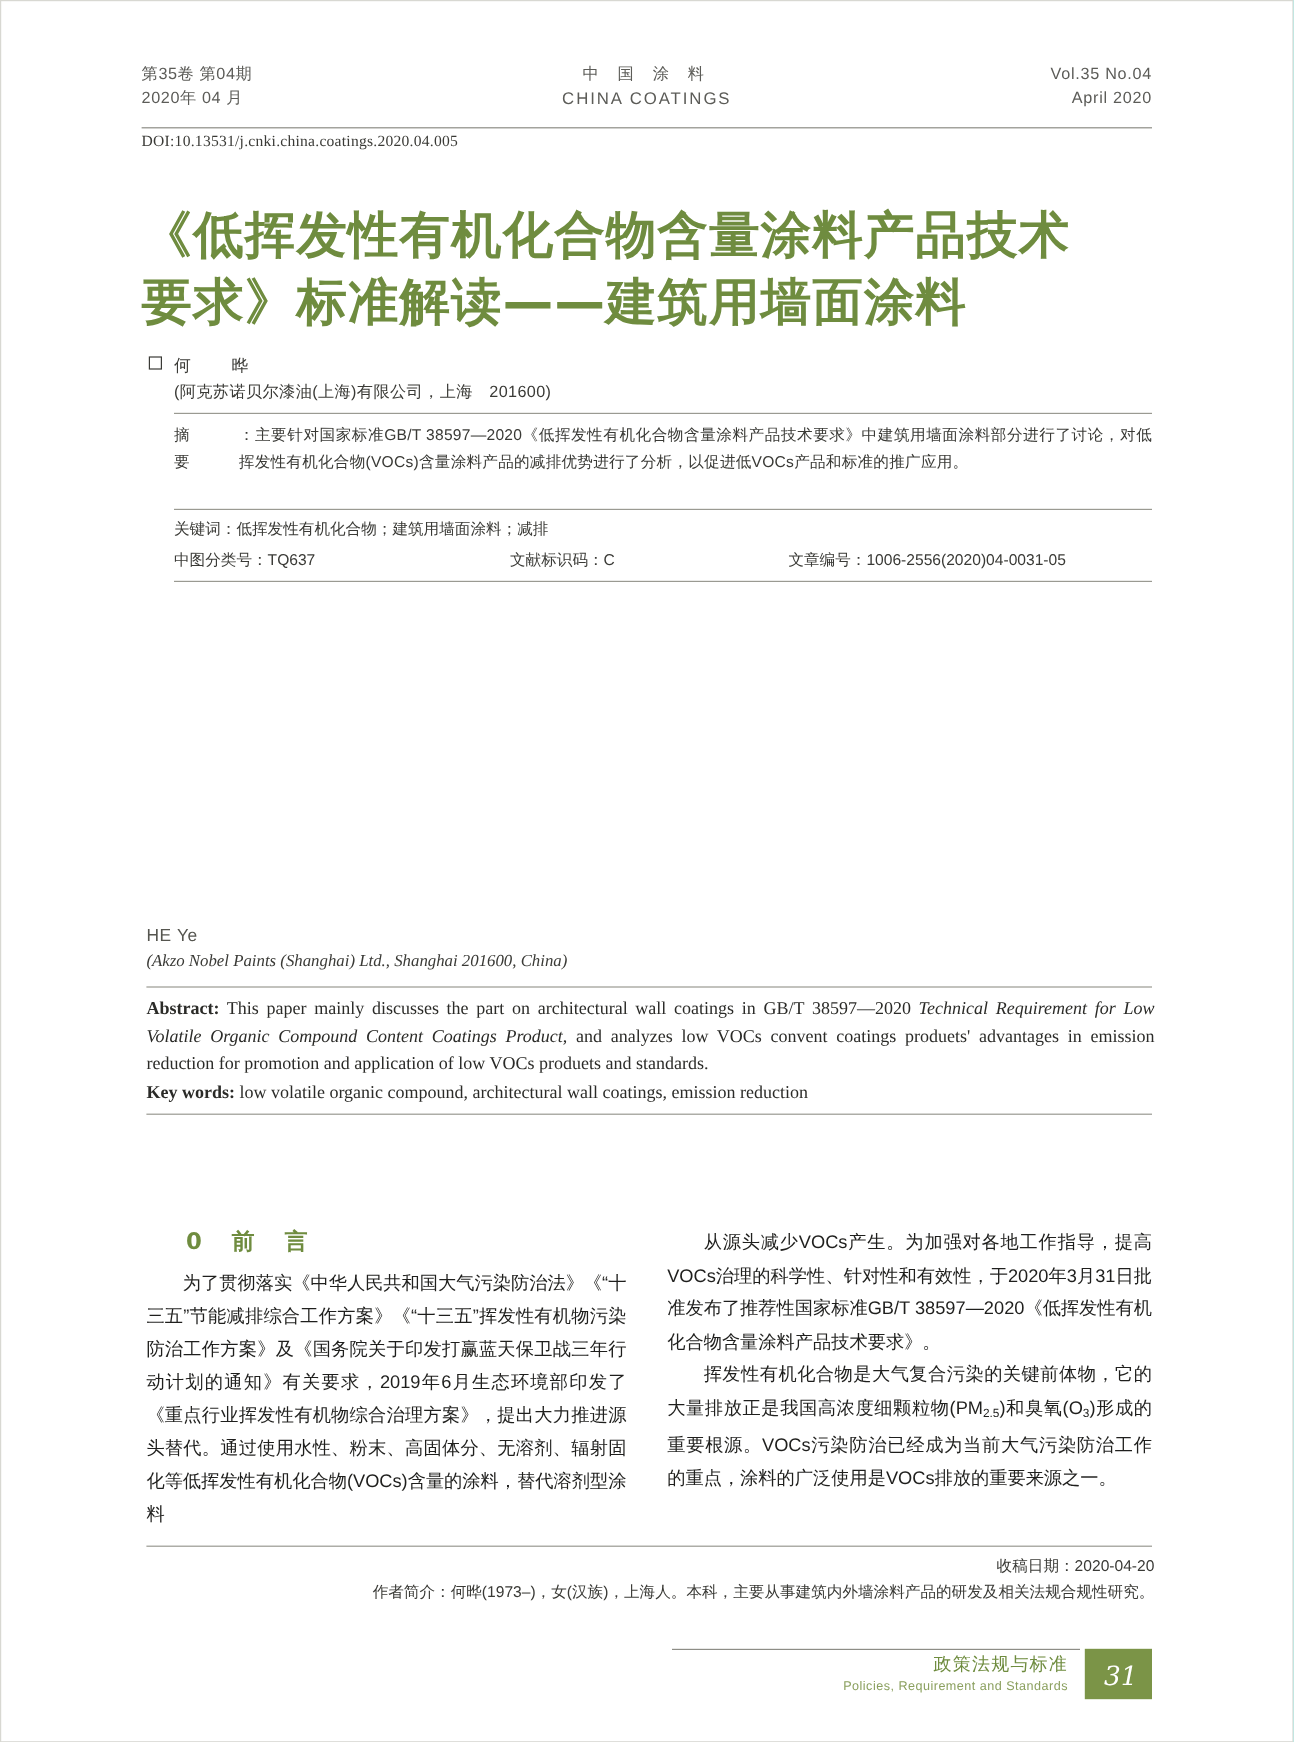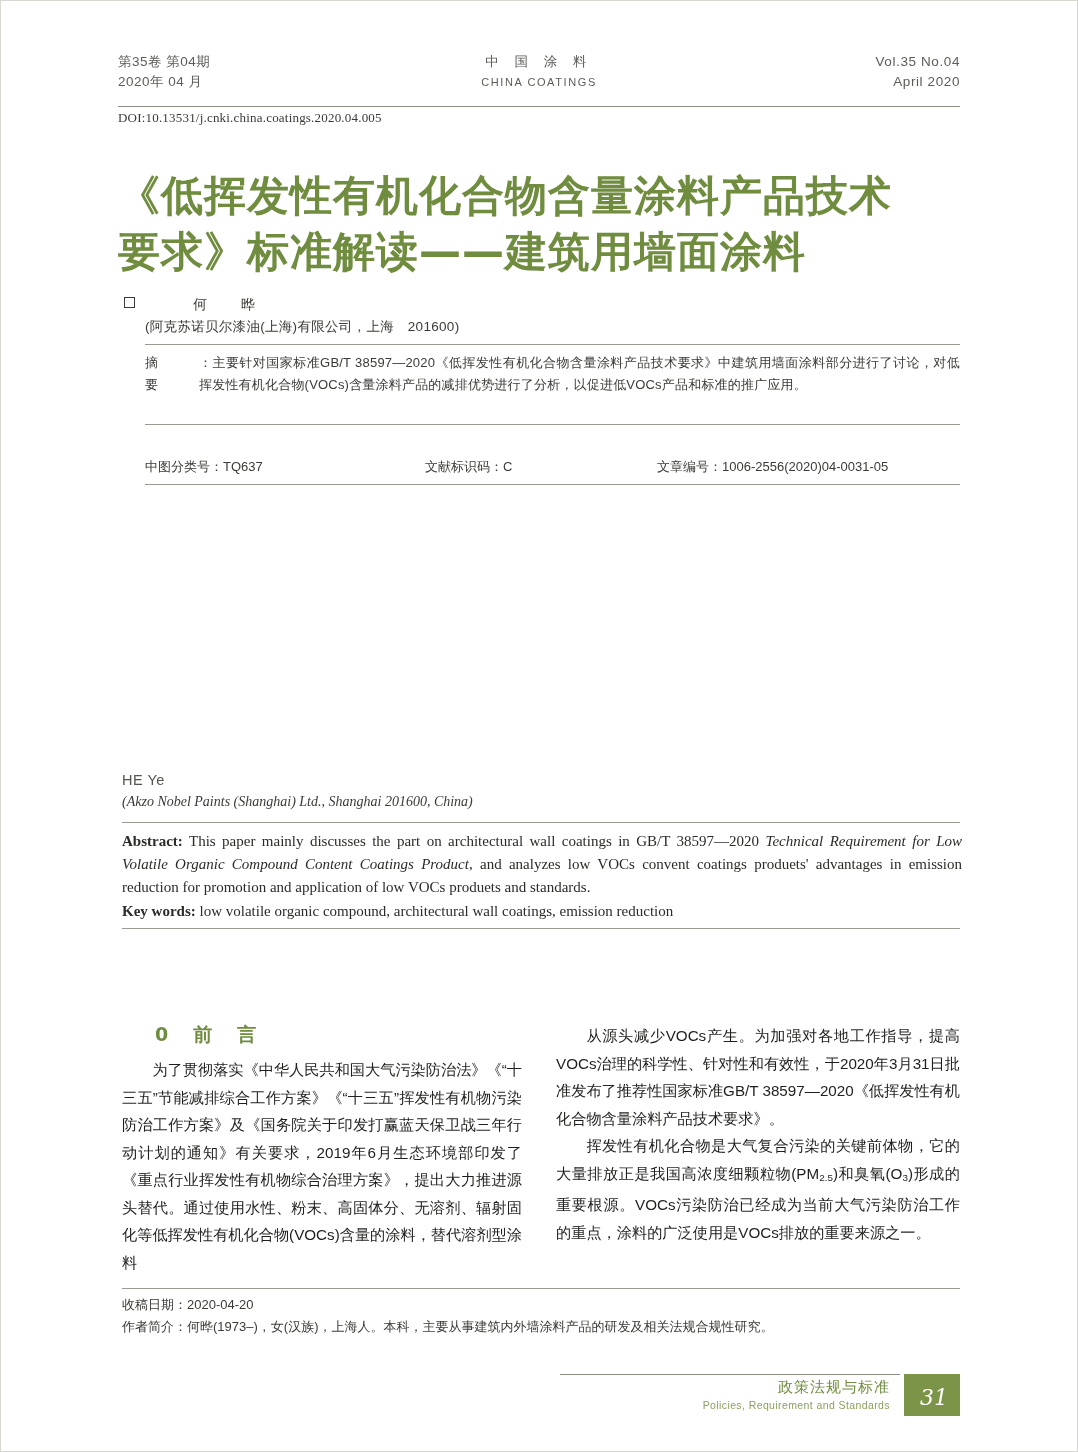--- a/index.html
+++ b/index.html
@@ -50,21 +50,21 @@
     left: 0; top: 0;
     width: 842px;
     text-align: center;
     line-height: 20px;
     letter-spacing: 2px;
   }
   .runhead .center .cn {
     letter-spacing: 6px;
   }
   .runhead .center .en {
-    font-size: 11px;
+    font-size: 14px;
     letter-spacing: 1.6px;
   }
   .runhead .right {
     position: absolute;
     right: 0; top: 0;
     text-align: right;
     line-height: 20px;
     letter-spacing: 0.6px;
   }
   .rule {
@@ -111,21 +111,20 @@
   }
   .author-line .sq {
     display: inline-block;
     width: 9px; height: 9px;
     border: 1px solid #3a3a36;
     margin-right: 10px;
     vertical-align: 1px;
   }
   .author-line .nm {
     letter-spacing: 10px;
-    margin-left: 48px;
   }
   .affil {
     position: absolute;
     left: 145px;
     top: 318px;
     font-family: "Liberation Sans", sans-serif;
     font-size: 13.5px;
     color: #3a3a36;
     letter-spacing: 0.3px;
   }
@@ -298,20 +297,21 @@
   }
   .footnotes {
     position: absolute;
     left: 122px;
     top: 1294px;
     width: 840px;
     font-family: "Liberation Sans", sans-serif;
     font-size: 13px;
     line-height: 22px;
     color: #3a3a36;
+    text-align: right;
   }
 
   
   .footer {
     position: absolute;
     left: 560px;
     top: 1372px;
     width: 400px;
     height: 48px;
   }
@@ -399,20 +399,21 @@
       <span class="sq"></span><span class="nm">何　晔</span>
     </div>
     <div class="affil">(阿克苏诺贝尔漆油(上海)有限公司，上海　201600)</div>
 
     <div class="abs-rule r1"></div>
     <div class="cn-abstract">
       <span class="lbl">摘　要</span>
       <span class="bdy">：主要针对国家标准GB/T 38597—2020《低挥发性有机化合物含量涂料产品技术要求》中建筑用墙面涂料部分进行了讨论，对低挥发性有机化合物(VOCs)含量涂料产品的减排优势进行了分析，以促进低VOCs产品和标准的推广应用。</span>
     </div>
     <div class="abs-rule r2"></div>
+    <div class="cn-keywords">关键词：低挥发性有机化合物；建筑用墙面涂料；减排</div>
     <div class="cn-codes">
       <span class="c1">中图分类号：TQ637</span>
       <span class="c2">文献标识码：C</span>
       <span class="c3">文章编号：1006-2556(2020)04-0031-05</span>
     </div>
     <div class="abs-rule r3"></div>
 
     <div class="en-author">HE Ye</div>
     <div class="en-affil">(Akzo Nobel Paints (Shanghai) Ltd., Shanghai 201600, China)</div>
 

